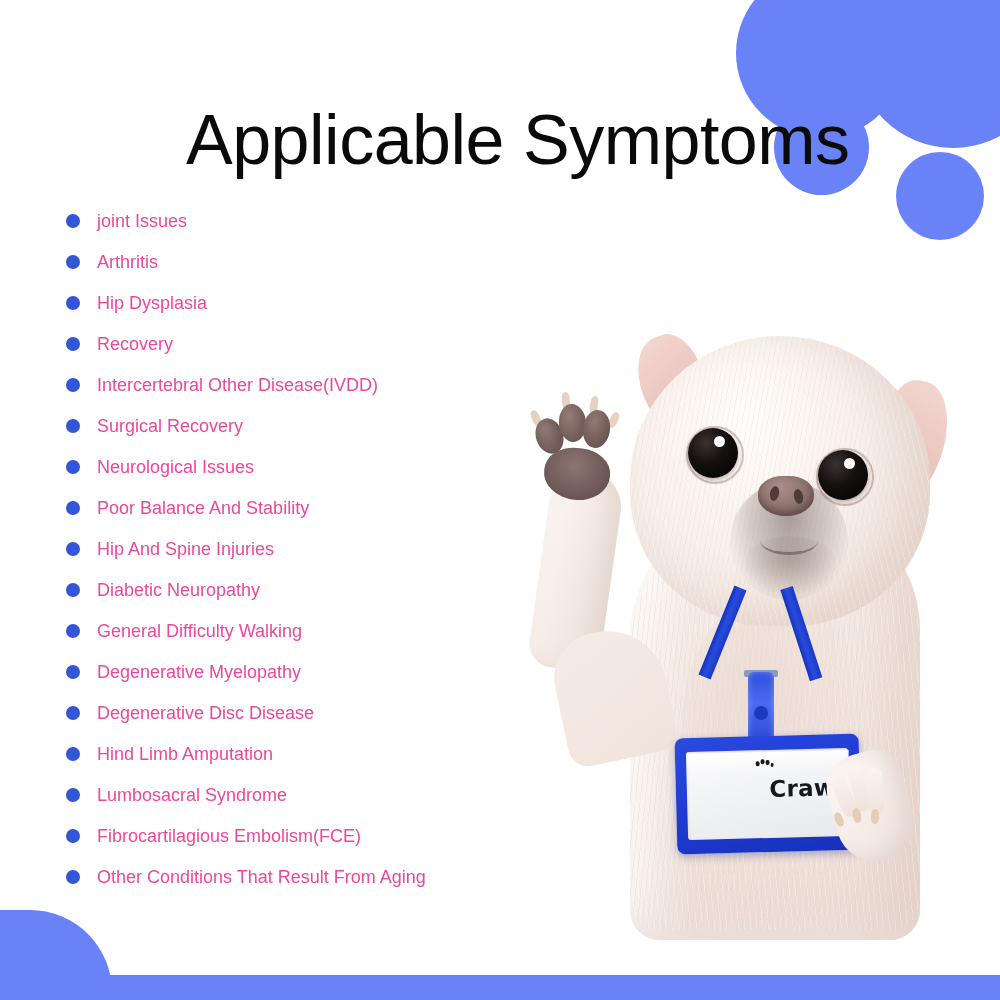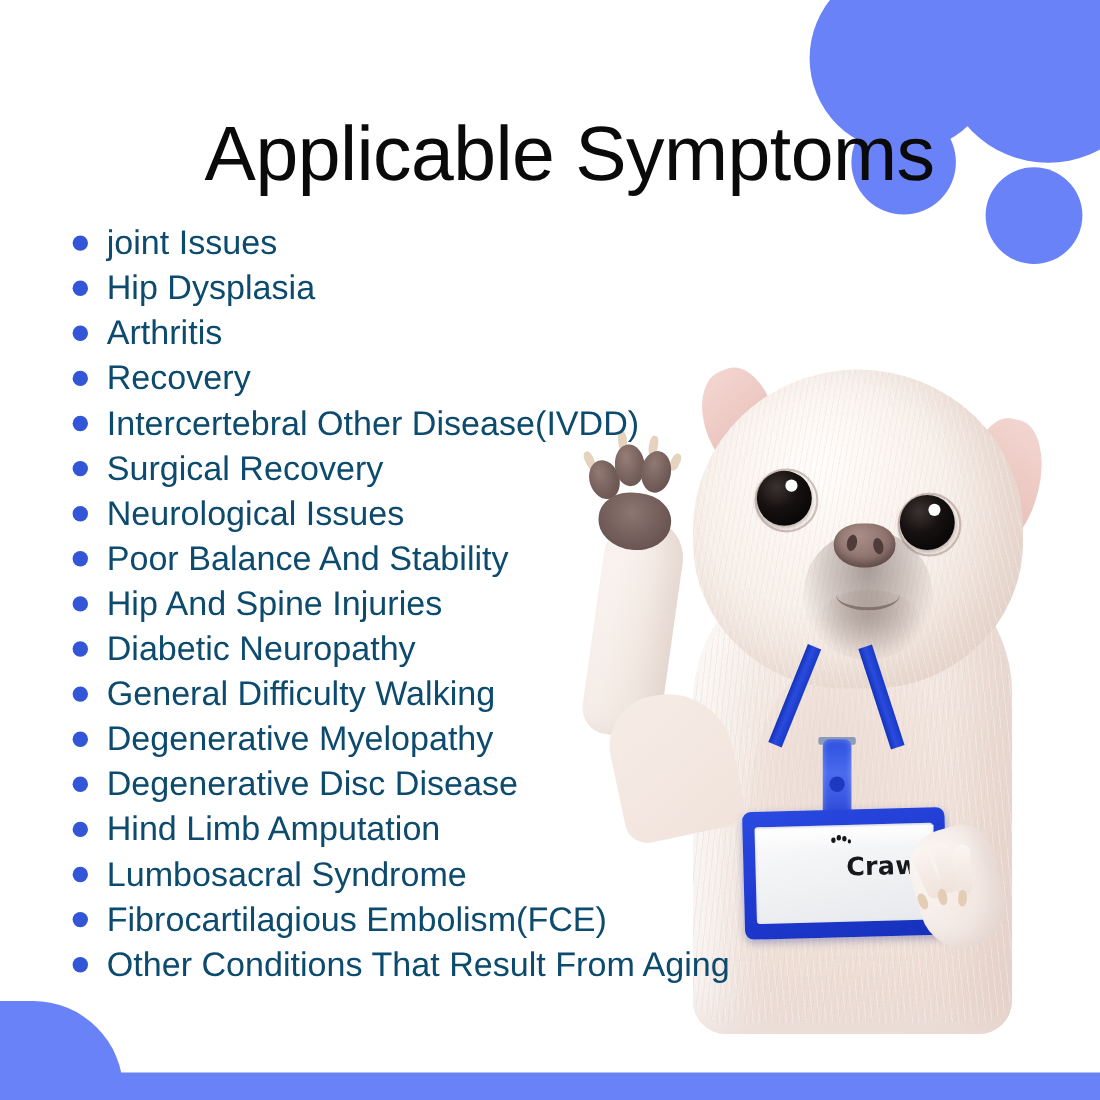--- a/index.html
+++ b/index.html
@@ -76,22 +76,22 @@
   }
   .bullet {
     flex: 0 0 auto;
     width: 14px;
     height: 14px;
     border-radius: 50%;
     background: #3355d8;
     margin-right: 17px;
   }
   .symptom-label {
-    font-size: 31px;
-    color: #0c4a6e;
+    font-size: 18px;
+    color: #ec4899;
     line-height: 1;
     white-space: nowrap;
   }
 
   
   #dog-photo {
     position: absolute;
     left: 480px;
     top: 300px;
     width: 520px;
@@ -426,25 +426,25 @@
     <div class="nail nail-3"></div>
   </div>
 
   <ul id="symptom-list">
       <li class="symptom-item">
         <span class="bullet"></span>
         <span class="symptom-label">joint Issues</span>
       </li>
       <li class="symptom-item">
         <span class="bullet"></span>
+        <span class="symptom-label">Arthritis</span>
+      </li>
+      <li class="symptom-item">
+        <span class="bullet"></span>
         <span class="symptom-label">Hip Dysplasia</span>
-      </li>
-      <li class="symptom-item">
-        <span class="bullet"></span>
-        <span class="symptom-label">Arthritis</span>
       </li>
       <li class="symptom-item">
         <span class="bullet"></span>
         <span class="symptom-label">Recovery</span>
       </li>
       <li class="symptom-item">
         <span class="bullet"></span>
         <span class="symptom-label">Intercertebral Other Disease(IVDD)</span>
       </li>
       <li class="symptom-item">

